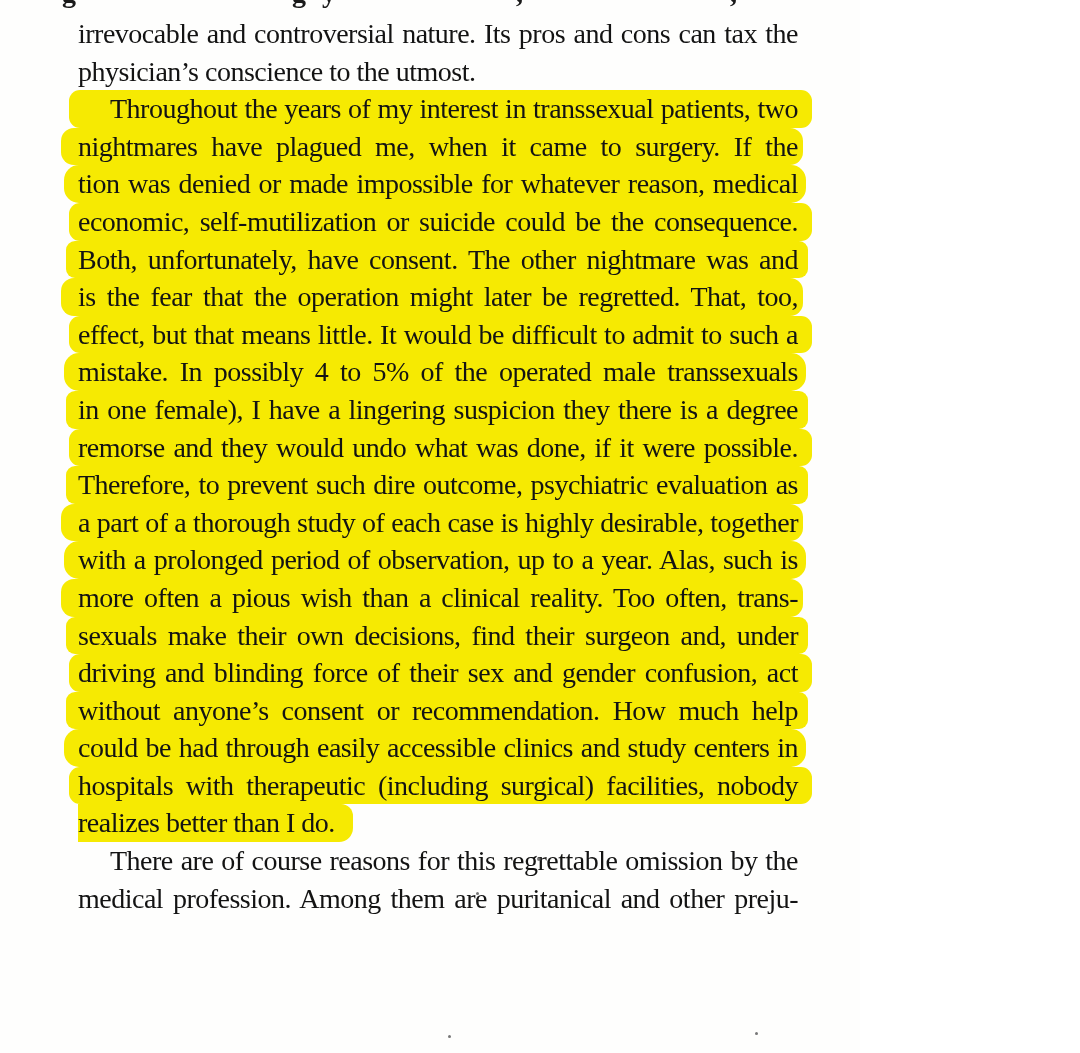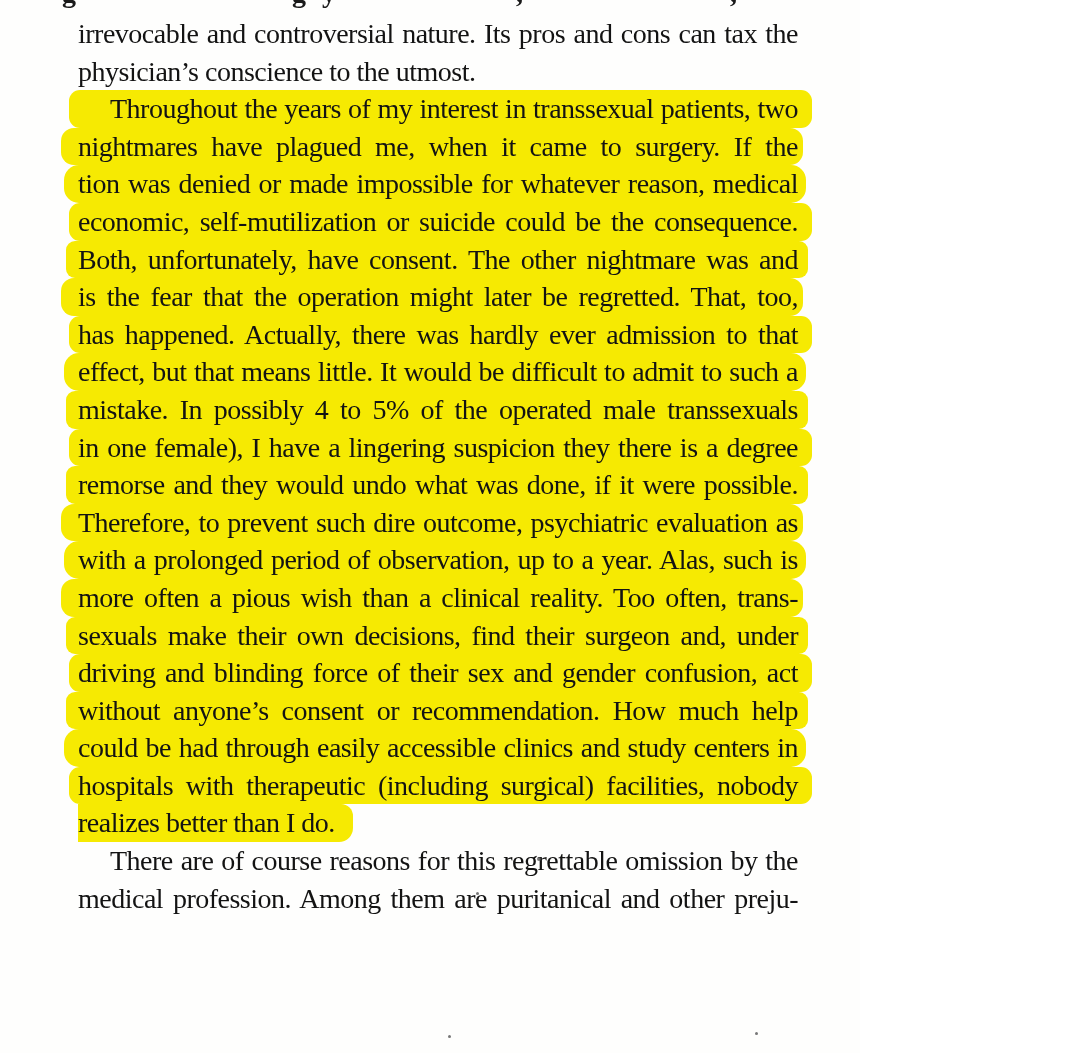--- a/index.html
+++ b/index.html
@@ -103,26 +103,26 @@
     </div>
   <div class="text-block">
       <div class="line just">irrevocable and controversial nature. Its pros and cons can tax the</div>
       <div class="line">physician’s conscience to the utmost.</div>
       <div class="line just ind hl hl-first">Throughout the years of my interest in transsexual patients, two</div>
       <div class="line just hl">nightmares have plagued me, when it came to surgery. If the opera-</div>
       <div class="line just hl">tion was denied or made impossible for whatever reason, medical or</div>
       <div class="line just hl">economic, self-mutilization or suicide could be the consequence.</div>
       <div class="line just hl">Both, unfortunately, have consent. The other nightmare was and</div>
       <div class="line just hl">is the fear that the operation might later be regretted. That, too,</div>
-      <div class="line just hl">has happened. Actually, there was hardly ever admission to that</div>
       <div class="line just hl">effect, but that means little. It would be difficult to admit to such a</div>
       <div class="line just hl">mistake. In possibly 4 to 5% of the operated male transsexuals (and</div>
       <div class="line just hl">in one female), I have a lingering suspicion they there is a degree of</div>
       <div class="line just hl">remorse and they would undo what was done, if it were possible.</div>
       <div class="line just hl">Therefore, to prevent such dire outcome, psychiatric evaluation as</div>
+      <div class="line just hl">a part of a thorough study of each case is highly desirable, together</div>
       <div class="line just hl">with a prolonged period of observation, up to a year. Alas, such is</div>
       <div class="line just hl">more often a pious wish than a clinical reality. Too often, trans-</div>
       <div class="line just hl">sexuals make their own decisions, find their surgeon and, under the</div>
       <div class="line just hl">driving and blinding force of their sex and gender confusion, act</div>
       <div class="line just hl">without anyone’s consent or recommendation. How much help</div>
       <div class="line just hl">could be had through easily accessible clinics and study centers in</div>
       <div class="line just hl">hospitals with therapeutic (including surgical) facilities, nobody</div>
       <div class="line"><span class="hl-inline">realizes better than I do.</span></div>
       <div class="line just ind">There are of course reasons for this regrettable omission by the</div>
       <div class="line just">medical profession. Among them are puritanical and other preju-</div>

